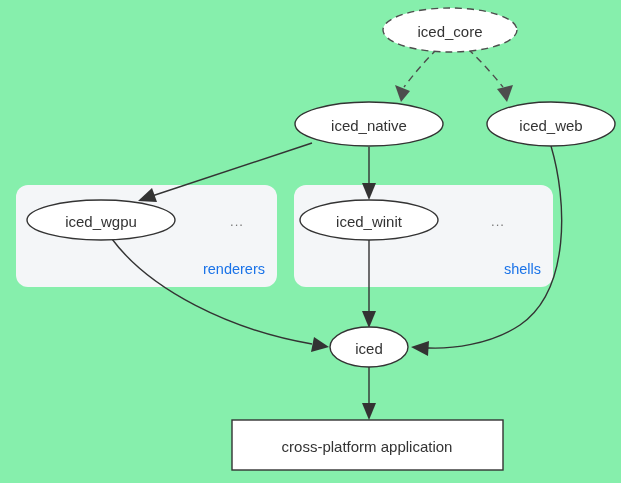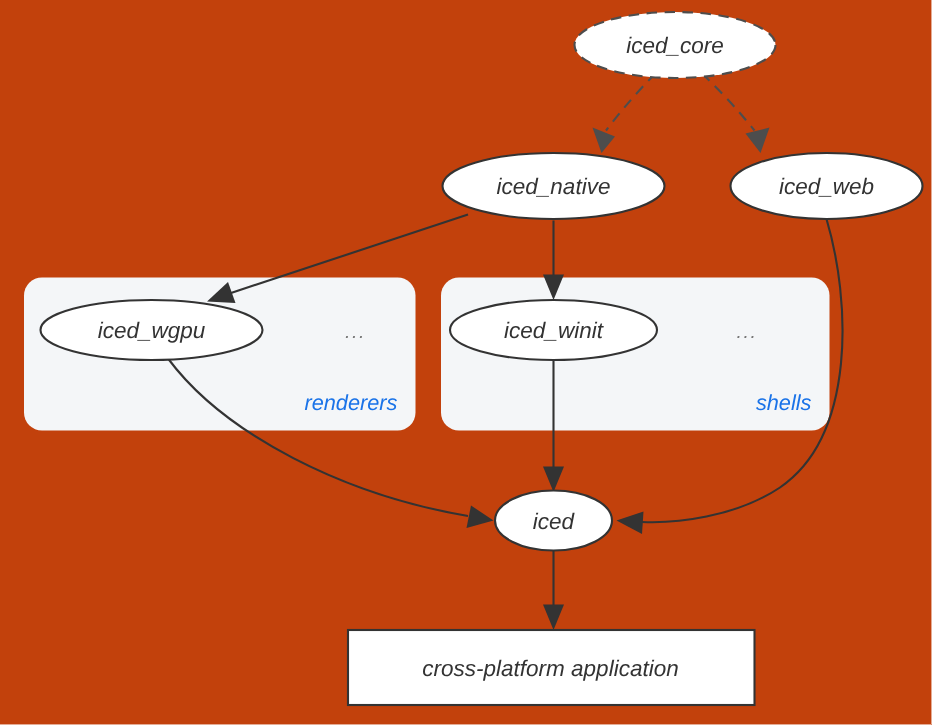--- a/index.html
+++ b/index.html
@@ -7,23 +7,22 @@
     padding: 0;
     background: #ffffff;
   }
   body {
     font-family: "Liberation Sans", sans-serif;
   }
   #canvas {
     position: relative;
     width: 621px;
     height: 483px;
-    background: #c2410c;
+    background: #86efac;
     overflow: hidden;
-    font-style: italic;
   }
   #graph-svg {
     position: absolute;
     left: 0;
     top: 0;
     width: 621px;
     height: 483px;
   }
   .node-label {
     font-family: "Liberation Sans", sans-serif;

